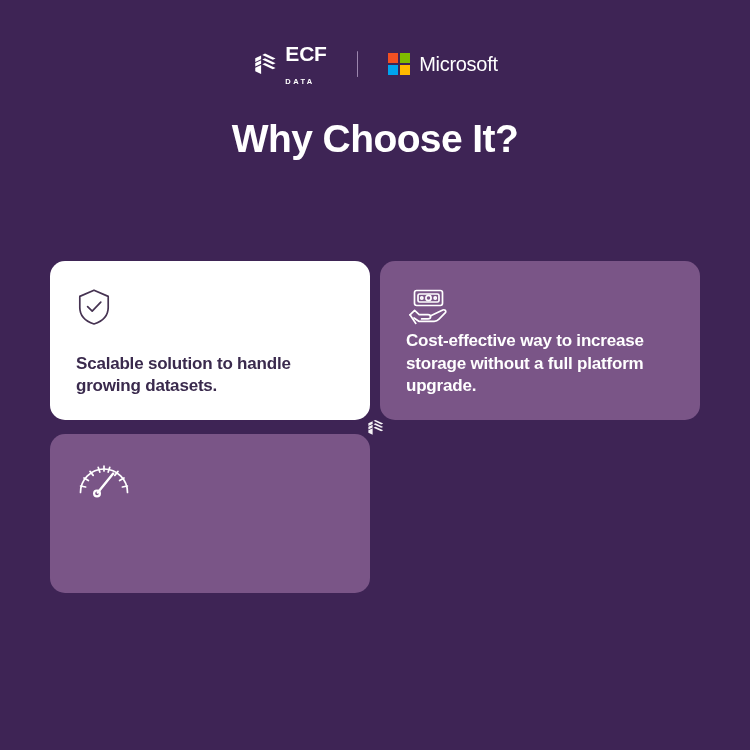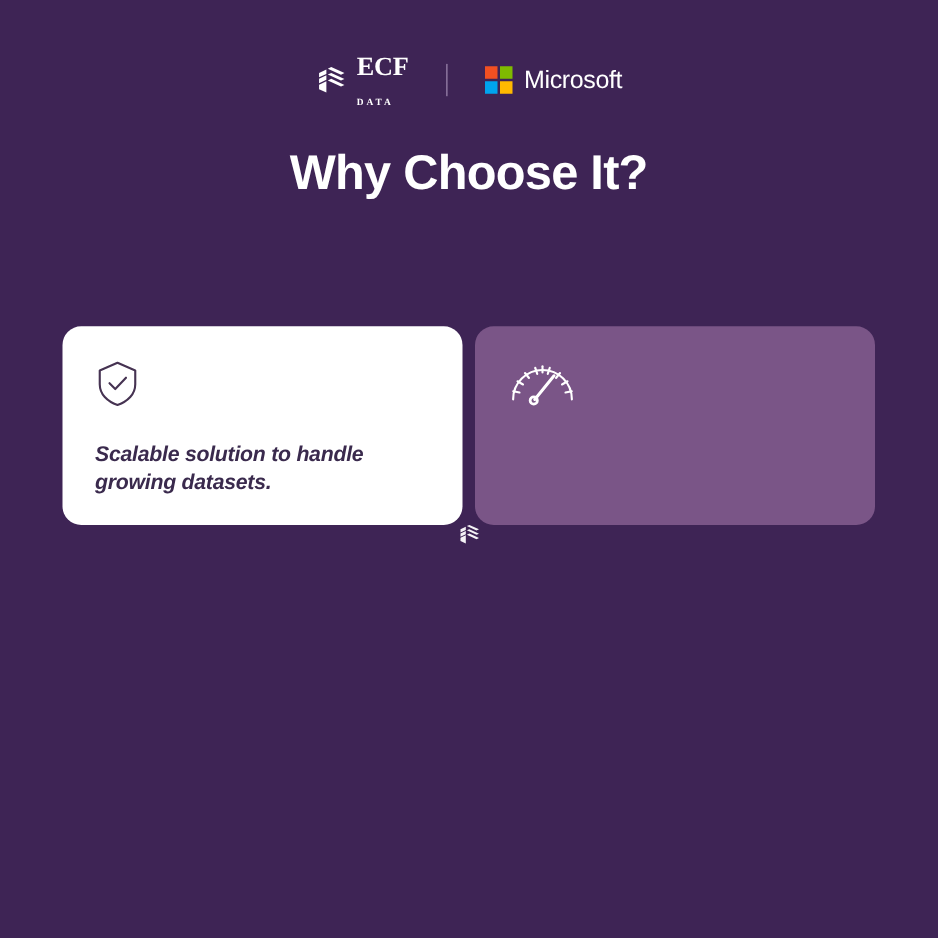--- a/index.html
+++ b/index.html
@@ -33,21 +33,20 @@
     align-items: center;
     justify-content: center;
     gap: 0;
     height: 40px;
   }
 
   .ecf-logo {
     display: flex;
     align-items: center;
     gap: 7px;
-    font-family: Liberation Serif, serif;
   }
 
   .ecf-mark { width: 26px; height: 26px; display: block; }
 
   .ecf-word {
     display: flex;
     flex-direction: column;
     align-items: flex-start;
     line-height: 1;
   }
@@ -120,21 +119,21 @@
 
   .card {
     border-radius: 15px;
     padding: 26px 26px 22px 26px;
     display: flex;
     flex-direction: column;
     justify-content: space-between;
     overflow: hidden;
   }
 
-  .card.light { background: #ffffff; font-style: italic; }
+  .card.light { background: #ffffff; }
   .card.light .card-text { color: #3A2A4D; }
   .card.light .icon-svg { stroke: #463352; }
 
   .card.purple { background: #7A5587; }
   .card.purple .card-text { color: #ffffff; }
   .card.purple .icon-svg { stroke: #ffffff; }
 
   .icon-wrap {
     height: 40px;
     display: flex;
@@ -210,20 +209,35 @@
     <div class="card light">
       <div class="icon-wrap">
         <svg class="icon-svg" width="36" height="40" viewBox="0 0 36 40">
           <path d="M18 3.2 L32.2 9.4 L32.2 20.4 C32.2 28.4 26.2 34.2 18 37.0 C9.8 34.2 3.8 28.4 3.8 20.4 L3.8 9.4 Z"></path>
           <polyline points="11.6,19.6 16.2,24.2 24.8,15.2"></polyline>
         </svg>
       </div>
       <p class="card-text">Scalable solution to handle growing datasets.</p>
     </div>
 
+    <div class="card purple">
+      <div class="icon-wrap">
+        <svg class="icon-svg" width="44" height="40" viewBox="0 0 44 40">
+          <rect x="8.5" y="3.5" width="28" height="15" rx="2.2"></rect>
+          <rect x="12" y="7" width="21" height="8" rx="1.6"></rect>
+          <circle cx="22.5" cy="11" r="2.6"></circle>
+          <circle cx="15.8" cy="11" r="1.1"></circle>
+          <circle cx="29.2" cy="11" r="1.1"></circle>
+          <path d="M4.0 27.8 L8.6 23.4 L13.2 27.6 L22.0 27.6 C23.6 27.6 24.6 28.6 24.6 29.8 C24.6 31.0 23.6 31.9 22.0 31.9 L15.6 31.9"></path>
+          <path d="M24.2 29.0 L36.8 23.0 C38.6 22.2 40.4 23.6 39.6 25.4 L33.0 32.2 C31.6 33.6 30.2 34.3 28.2 34.3 L12.8 34.3 L8.0 31.0"></path>
+          <path d="M4.0 27.8 L9.8 36.4"></path>
+        </svg>
+      </div>
+      <p class="card-text">Cost-effective way to increase storage without a full platform upgrade.</p>
+    </div>
 
     <div class="card purple">
       <div class="icon-wrap">
         <svg class="icon-svg" width="56" height="38" viewBox="0 0 56 38">
           <path d="M4.5 32.5 A23.5 23.5 0 0 1 51.5 32.5"></path>
           <line x1="4.6" y1="26.0" x2="9.6" y2="27.0"></line>
           <line x1="8.0" y1="18.0" x2="12.4" y2="20.6"></line>
           <line x1="14.0" y1="11.4" x2="17.2" y2="15.4"></line>
           <line x1="22.2" y1="7.3" x2="23.8" y2="12.1"></line>
           <line x1="28.0" y1="6.0" x2="28.0" y2="11.0"></line>

